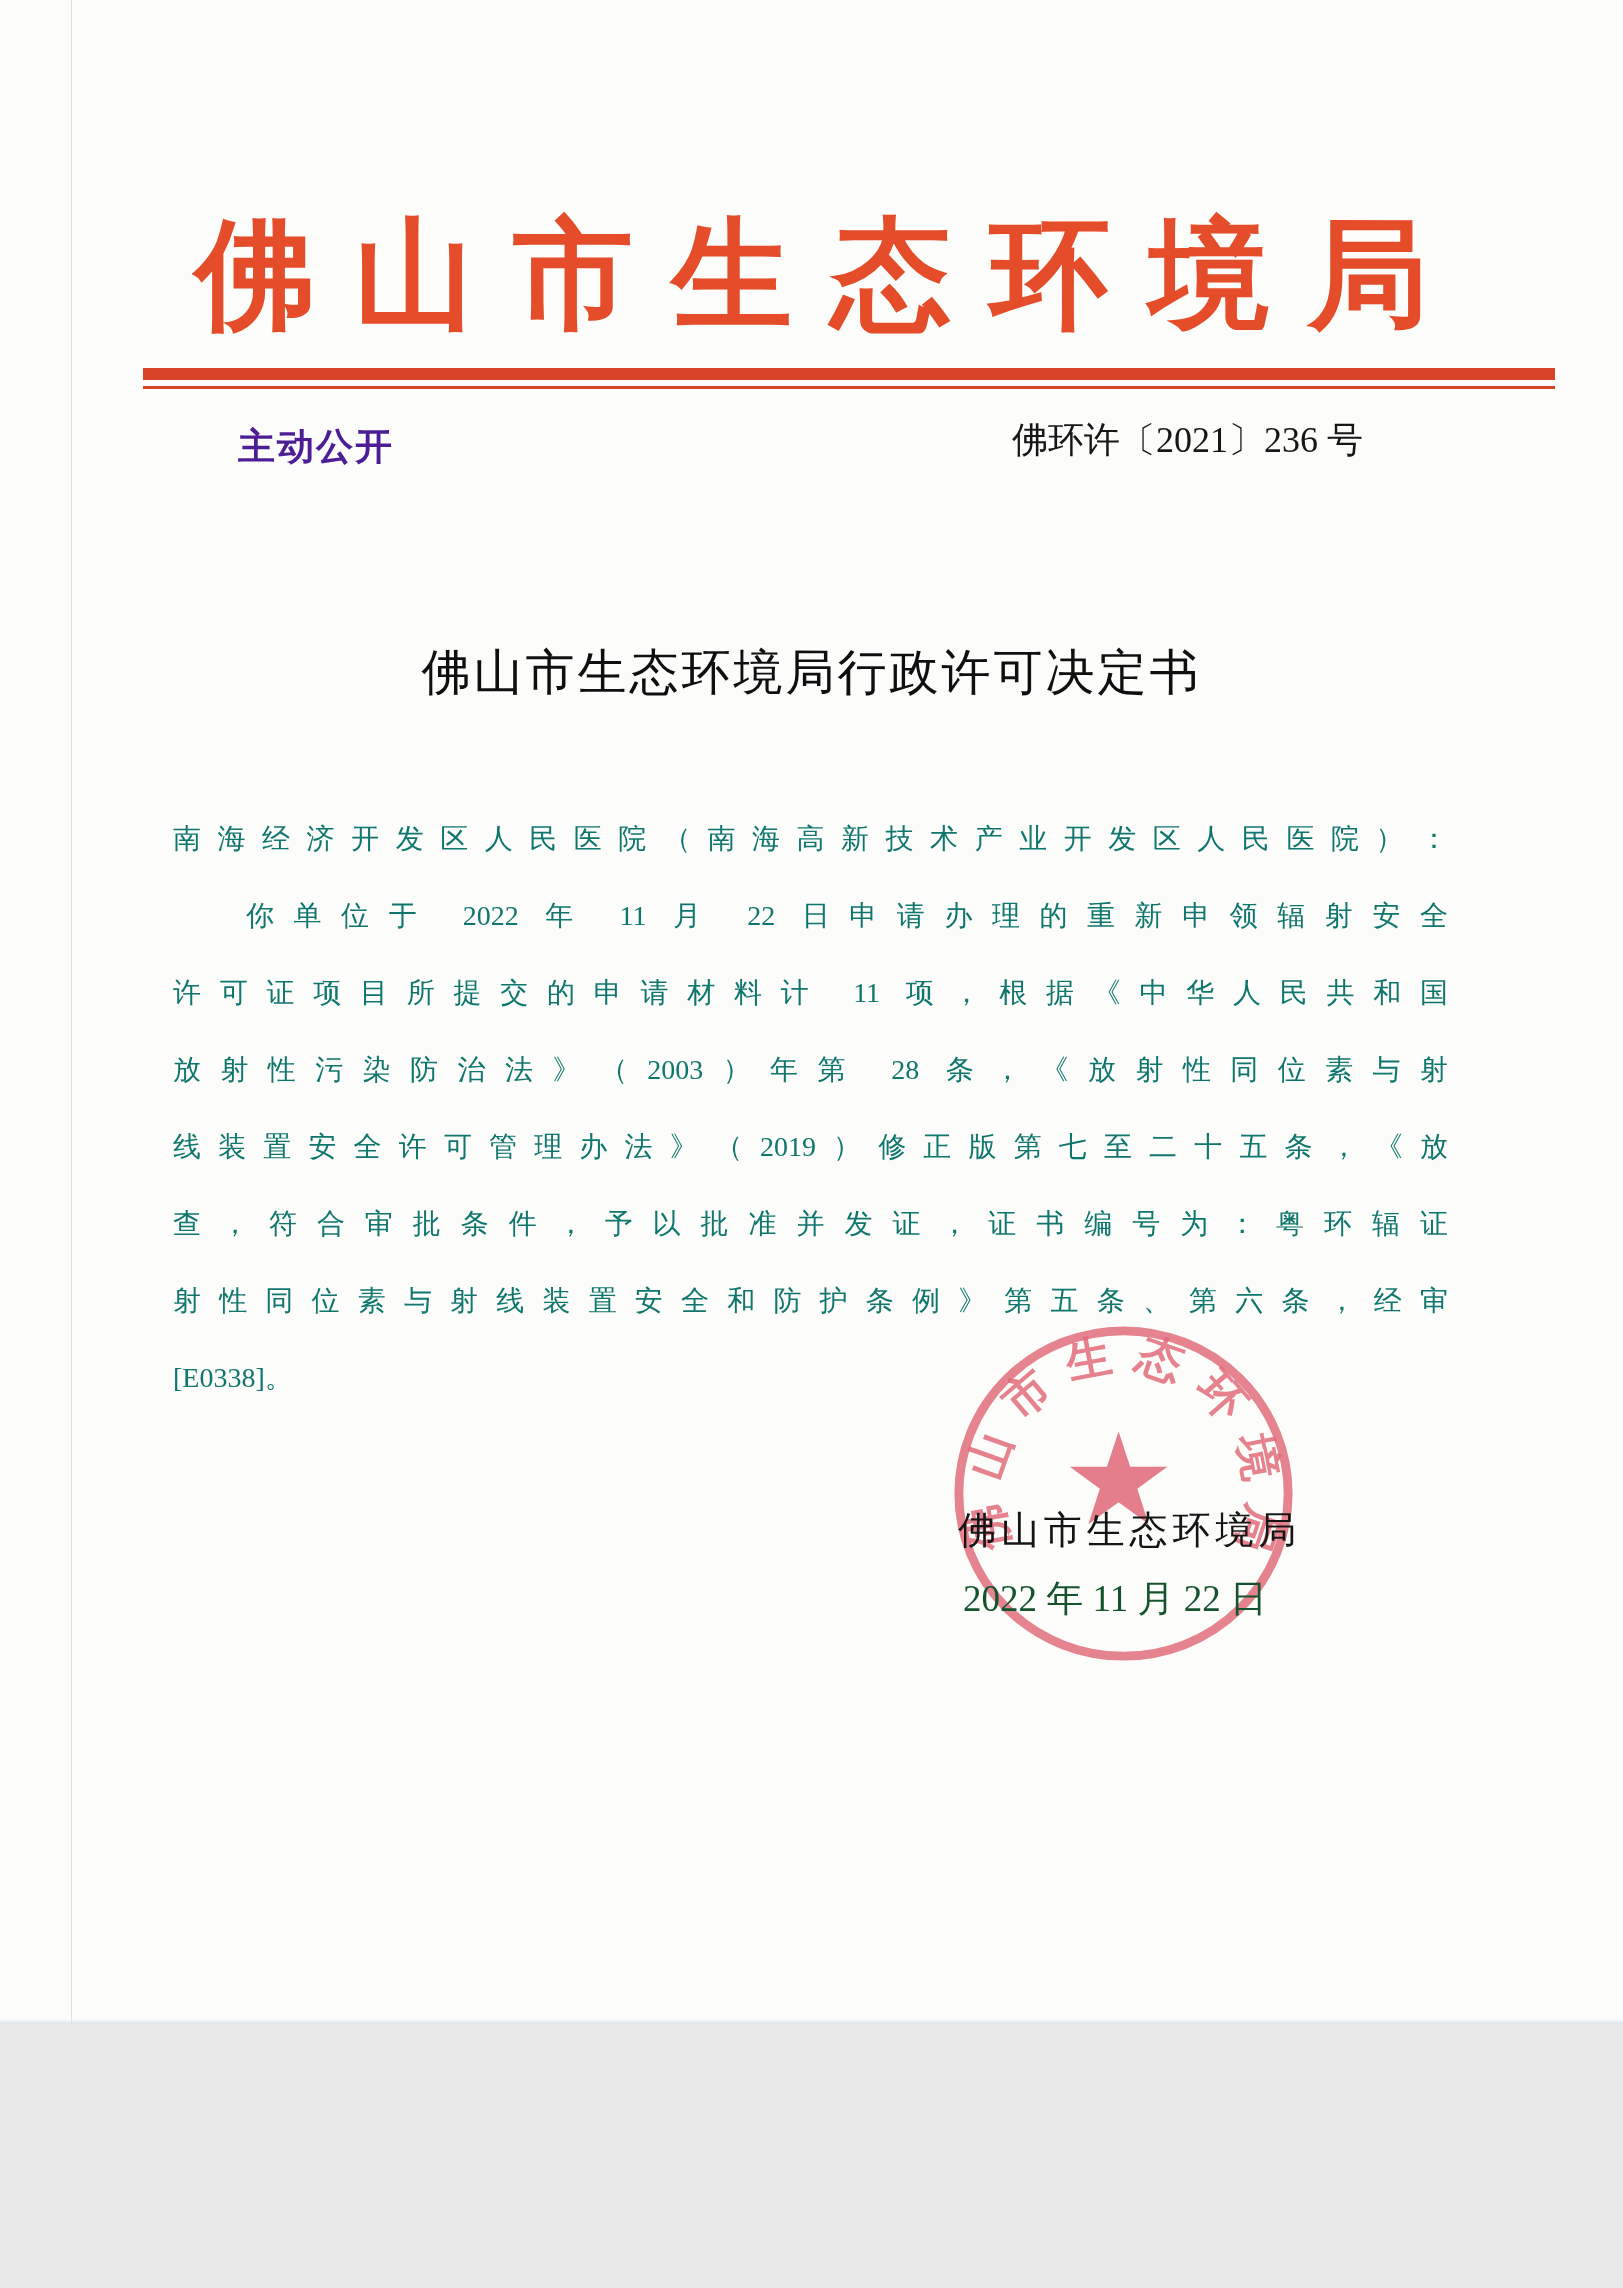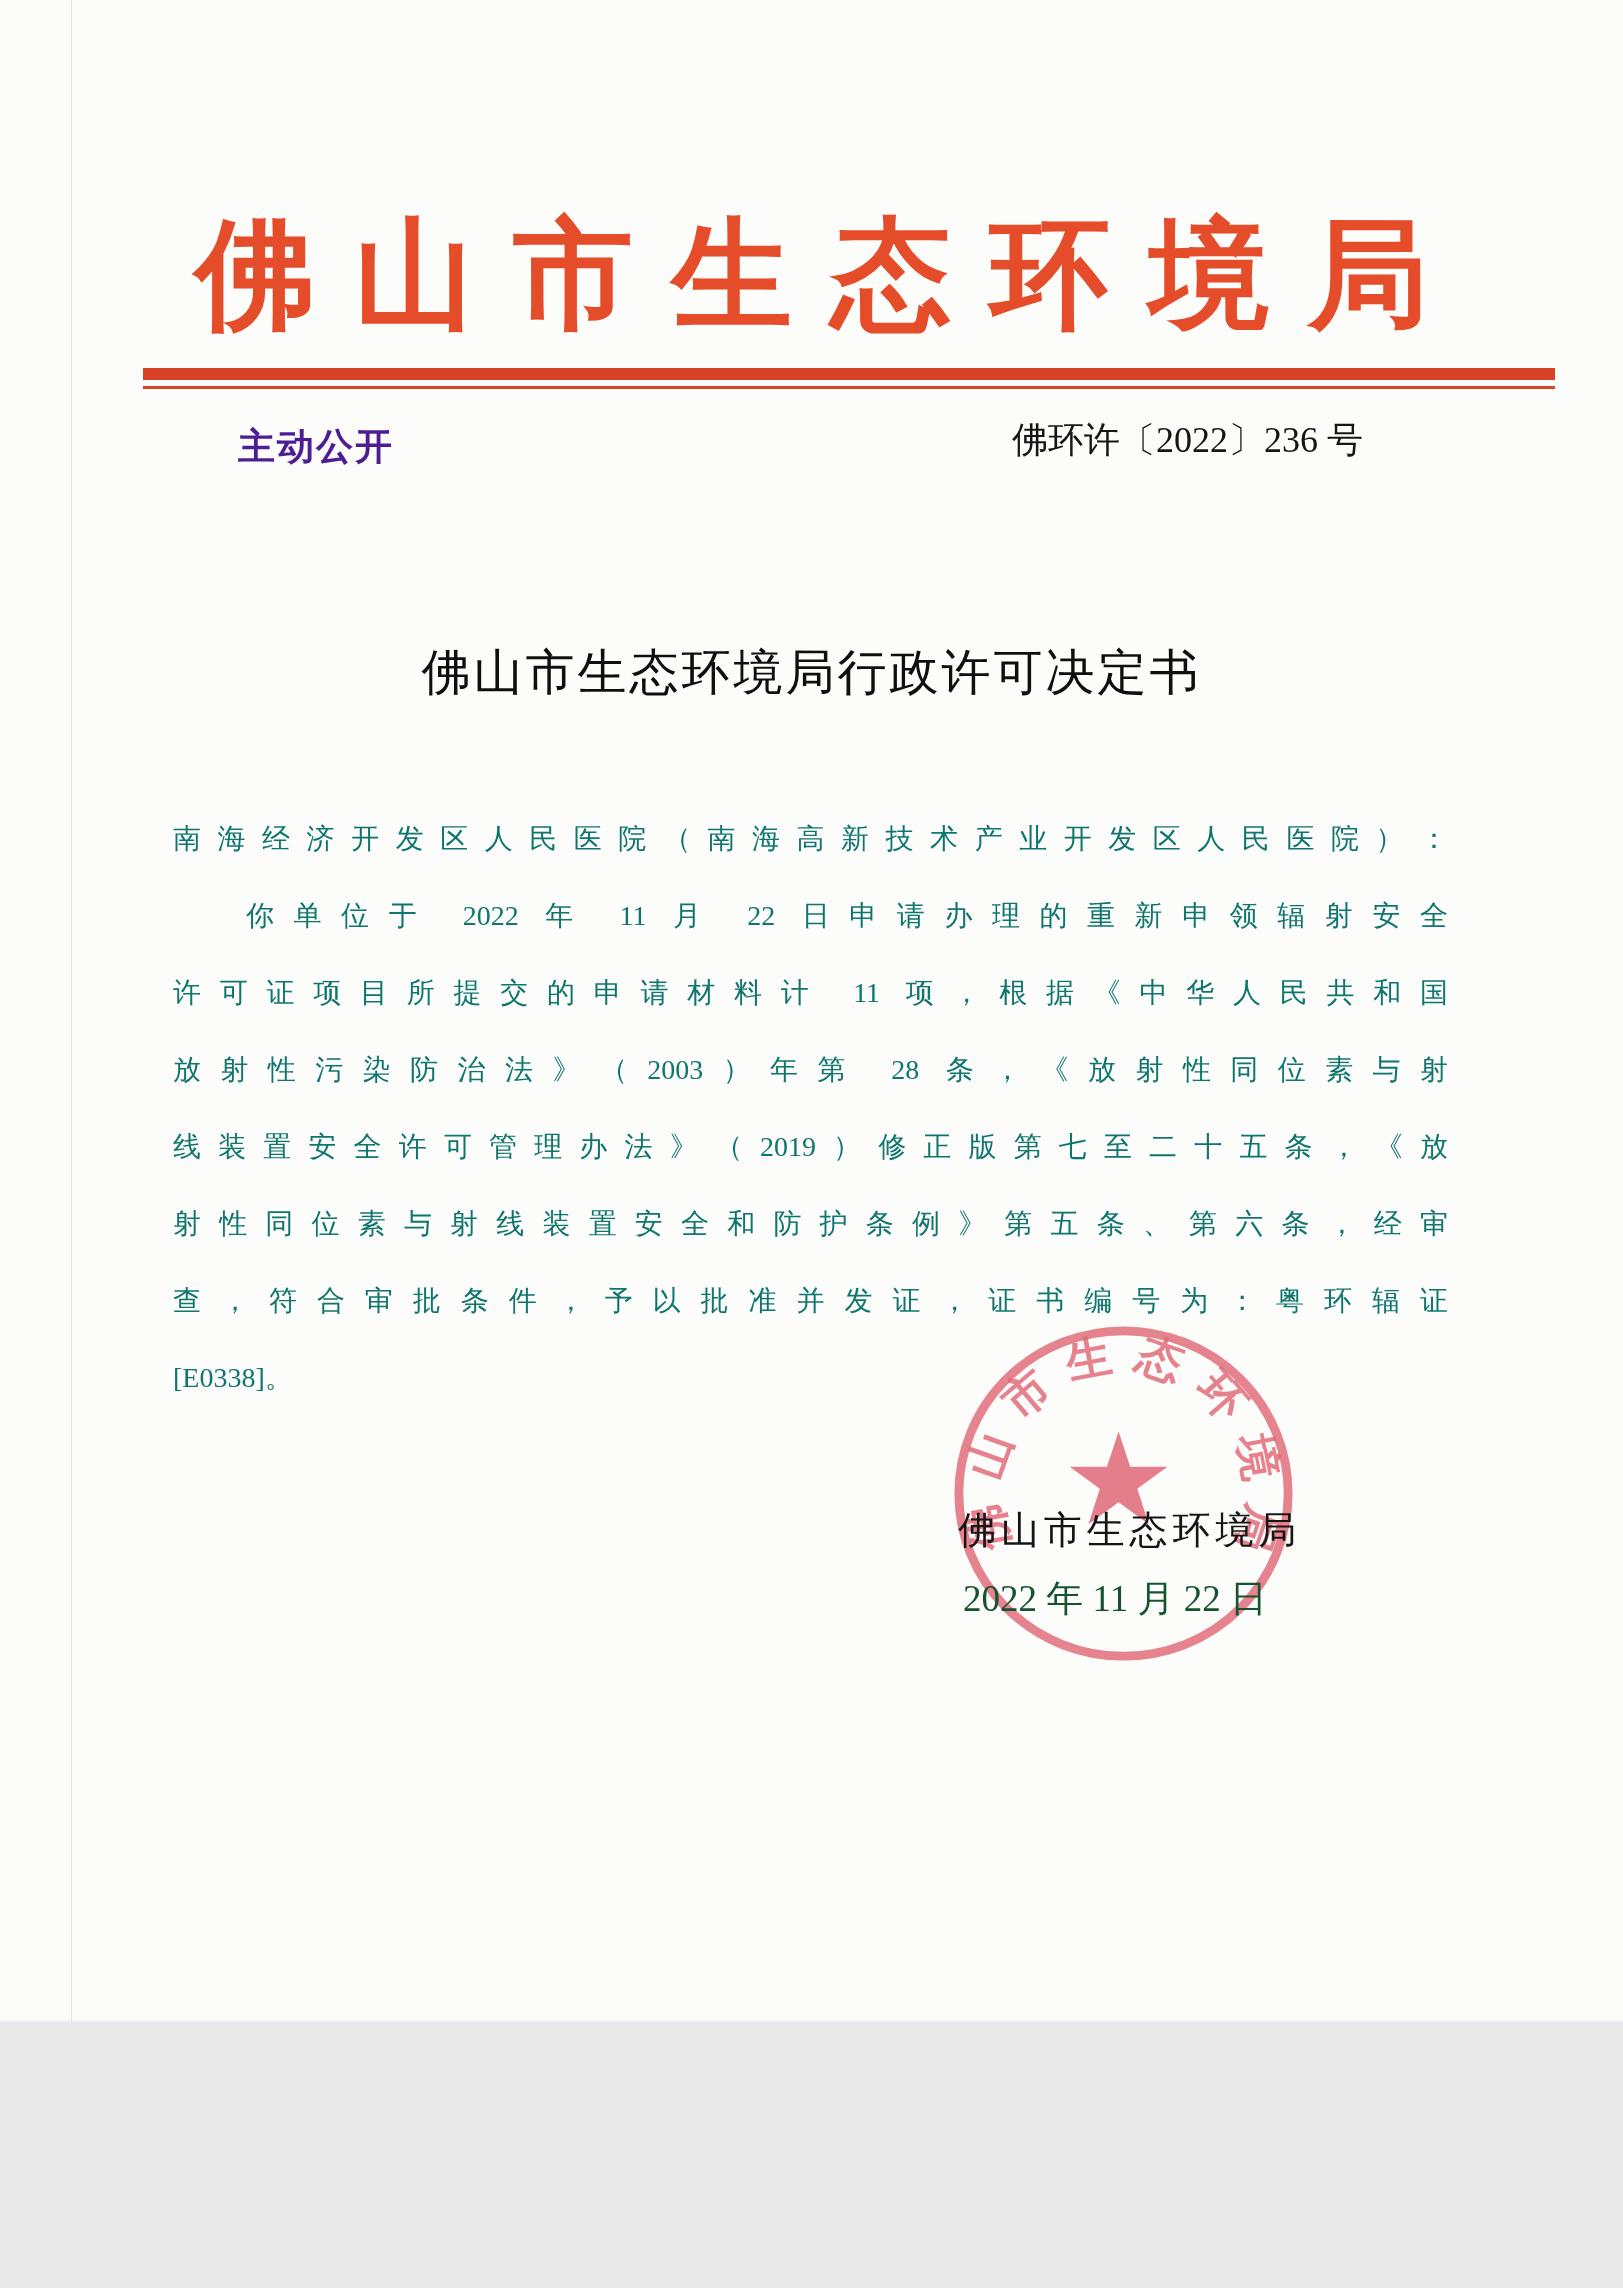--- a/index.html
+++ b/index.html
@@ -92,32 +92,32 @@
   <div class="scan-edge-left"></div>
   <div class="scan-edge-bottom"></div>
 
   <div class="letterhead">佛山市生态环境局</div>
 
   <div class="rule-thick"></div>
   <div class="rule-thin"></div>
 
   <div class="classification">主动公开</div>
 
-  <div class="doc-number">佛环许〔2022〕236 号</div>
+  <div class="doc-number">佛环许〔2021〕236 号</div>
 
   <div class="doc-title">佛山市生态环境局行政许可决定书</div>
 
   <div class="body-block">
     <div class="body-line justify">南海经济开发区人民医院（南海高新技术产业开发区人民医院）：</div>
     <div class="body-line justify indent">你单位于 2022 年 11 月 22 日申请办理的重新申领辐射安全</div>
     <div class="body-line justify">许可证项目所提交的申请材料计 11 项，根据《中华人民共和国</div>
     <div class="body-line justify">放射性污染防治法》（2003）年第 28 条，《放射性同位素与射</div>
     <div class="body-line justify">线装置安全许可管理办法》（2019）修正版第七至二十五条，《放</div>
+    <div class="body-line justify">查，符合审批条件，予以批准并发证，证书编号为：粤环辐证</div>
     <div class="body-line justify">射性同位素与射线装置安全和防护条例》第五条、第六条，经审</div>
-    <div class="body-line justify">查，符合审批条件，予以批准并发证，证书编号为：粤环辐证</div>
     <div class="body-line">[E0338]。</div>
   </div>
 
   <svg class="seal" viewBox="0 0 356 356" xmlns="http://www.w3.org/2000/svg">
     <ellipse cx="178" cy="178" rx="167" ry="165" fill="none" stroke="#dc5465" stroke-width="9" opacity="0.82"></ellipse>
     <path id="seal-arc" d="M 64.7 230.8 A 125 125 0 1 1 291.3 230.8" fill="none"></path>
     <text font-size="46" fill="#dc5465" letter-spacing="19" opacity="0.82">
       <textPath href="#seal-arc" startOffset="0">佛山市生态环境局</textPath>
     </text>
     <polygon points="173,115 184.8,150.8 222.5,150.9 192,173.2 203.6,209.1 173,187 142.4,209.1 154,173.2 123.5,150.9 161.2,150.8" fill="#dc5465" opacity="0.85"></polygon>

